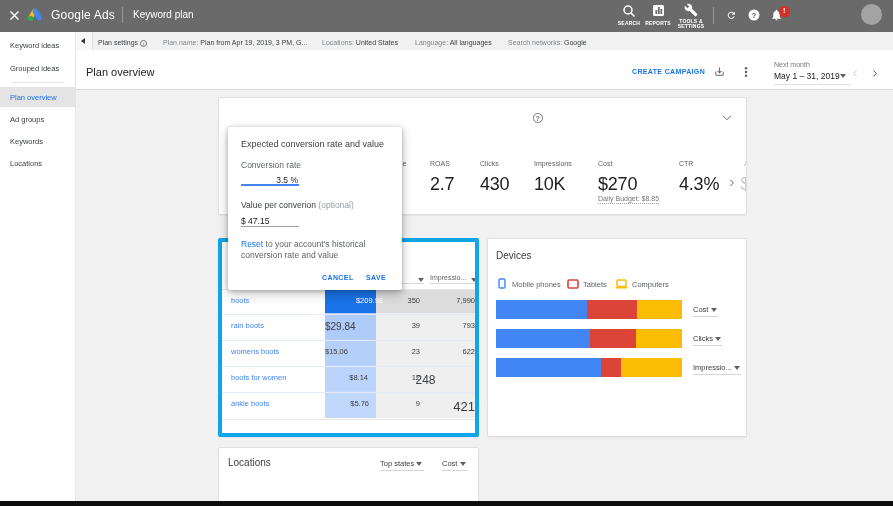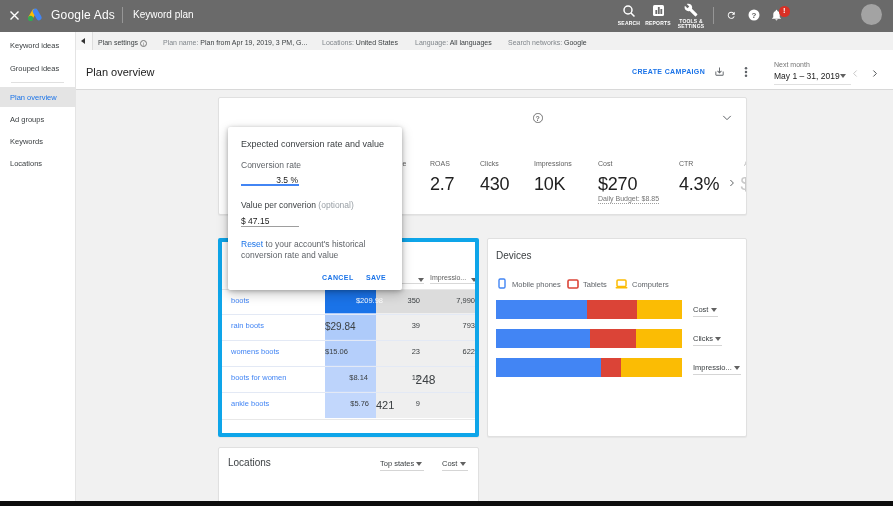--- a/index.html
+++ b/index.html
@@ -168,21 +168,21 @@
   <div class="abs" style="left:154px;top:105px;width:99px;text-align:right;font-size:7.5px;color:#3c4043">622</div>
 
   <div class="abs" style="left:9px;top:131px;font-size:7.5px;color:#4285f4">boots for women</div>
   <div class="abs" style="left:103px;top:131px;width:43px;text-align:right;font-size:7.5px;color:#3c4043">$8.14</div>
   <div class="abs" style="left:154px;top:131px;width:44px;text-align:right;font-size:7.5px;color:#3c4043">12</div>
   <div class="abs" style="left:154px;top:131px;width:99px;text-align:center;font-size:12px;color:#3c4043">248</div>
 
   <div class="abs" style="left:9px;top:157px;font-size:7.5px;color:#4285f4">ankle boots</div>
   <div class="abs" style="left:103px;top:157px;width:44px;text-align:right;font-size:7.5px;color:#3c4043">$5.76</div>
   <div class="abs" style="left:154px;top:157px;width:44px;text-align:right;font-size:7.5px;color:#3c4043">9</div>
-  <div class="abs" style="left:154px;top:157px;width:99px;font-size:11px;color:#3c4043">421</div>
+  <div class="abs" style="left:154px;top:157px;width:99px;text-align:right;font-size:13px;color:#3c4043">421</div>
 </div>
 
 <div class="abs" style="left:487px;top:238px;width:260px;height:199px;background:#fff;border:1px solid #e0e0e0;border-radius:2px;box-shadow:0 1px 1px rgba(0,0,0,.05)">
   <div class="abs" style="left:8px;top:11px;font-size:10px;color:#3c4043">Devices</div>
 
   <svg class="abs" style="left:10px;top:39px" width="8" height="11" viewBox="0 0 8 11">
       <rect x="1" y="1" width="6" height="9" rx="1.2" fill="none" stroke="#4285f4" stroke-width="1.4"></rect>
     </svg>
   <div class="abs" style="left:24px;top:41px;font-size:7.5px;color:#5f6368">Mobile phones</div>
   <svg class="abs" style="left:79px;top:40px" width="12" height="10" viewBox="0 0 12 10">

